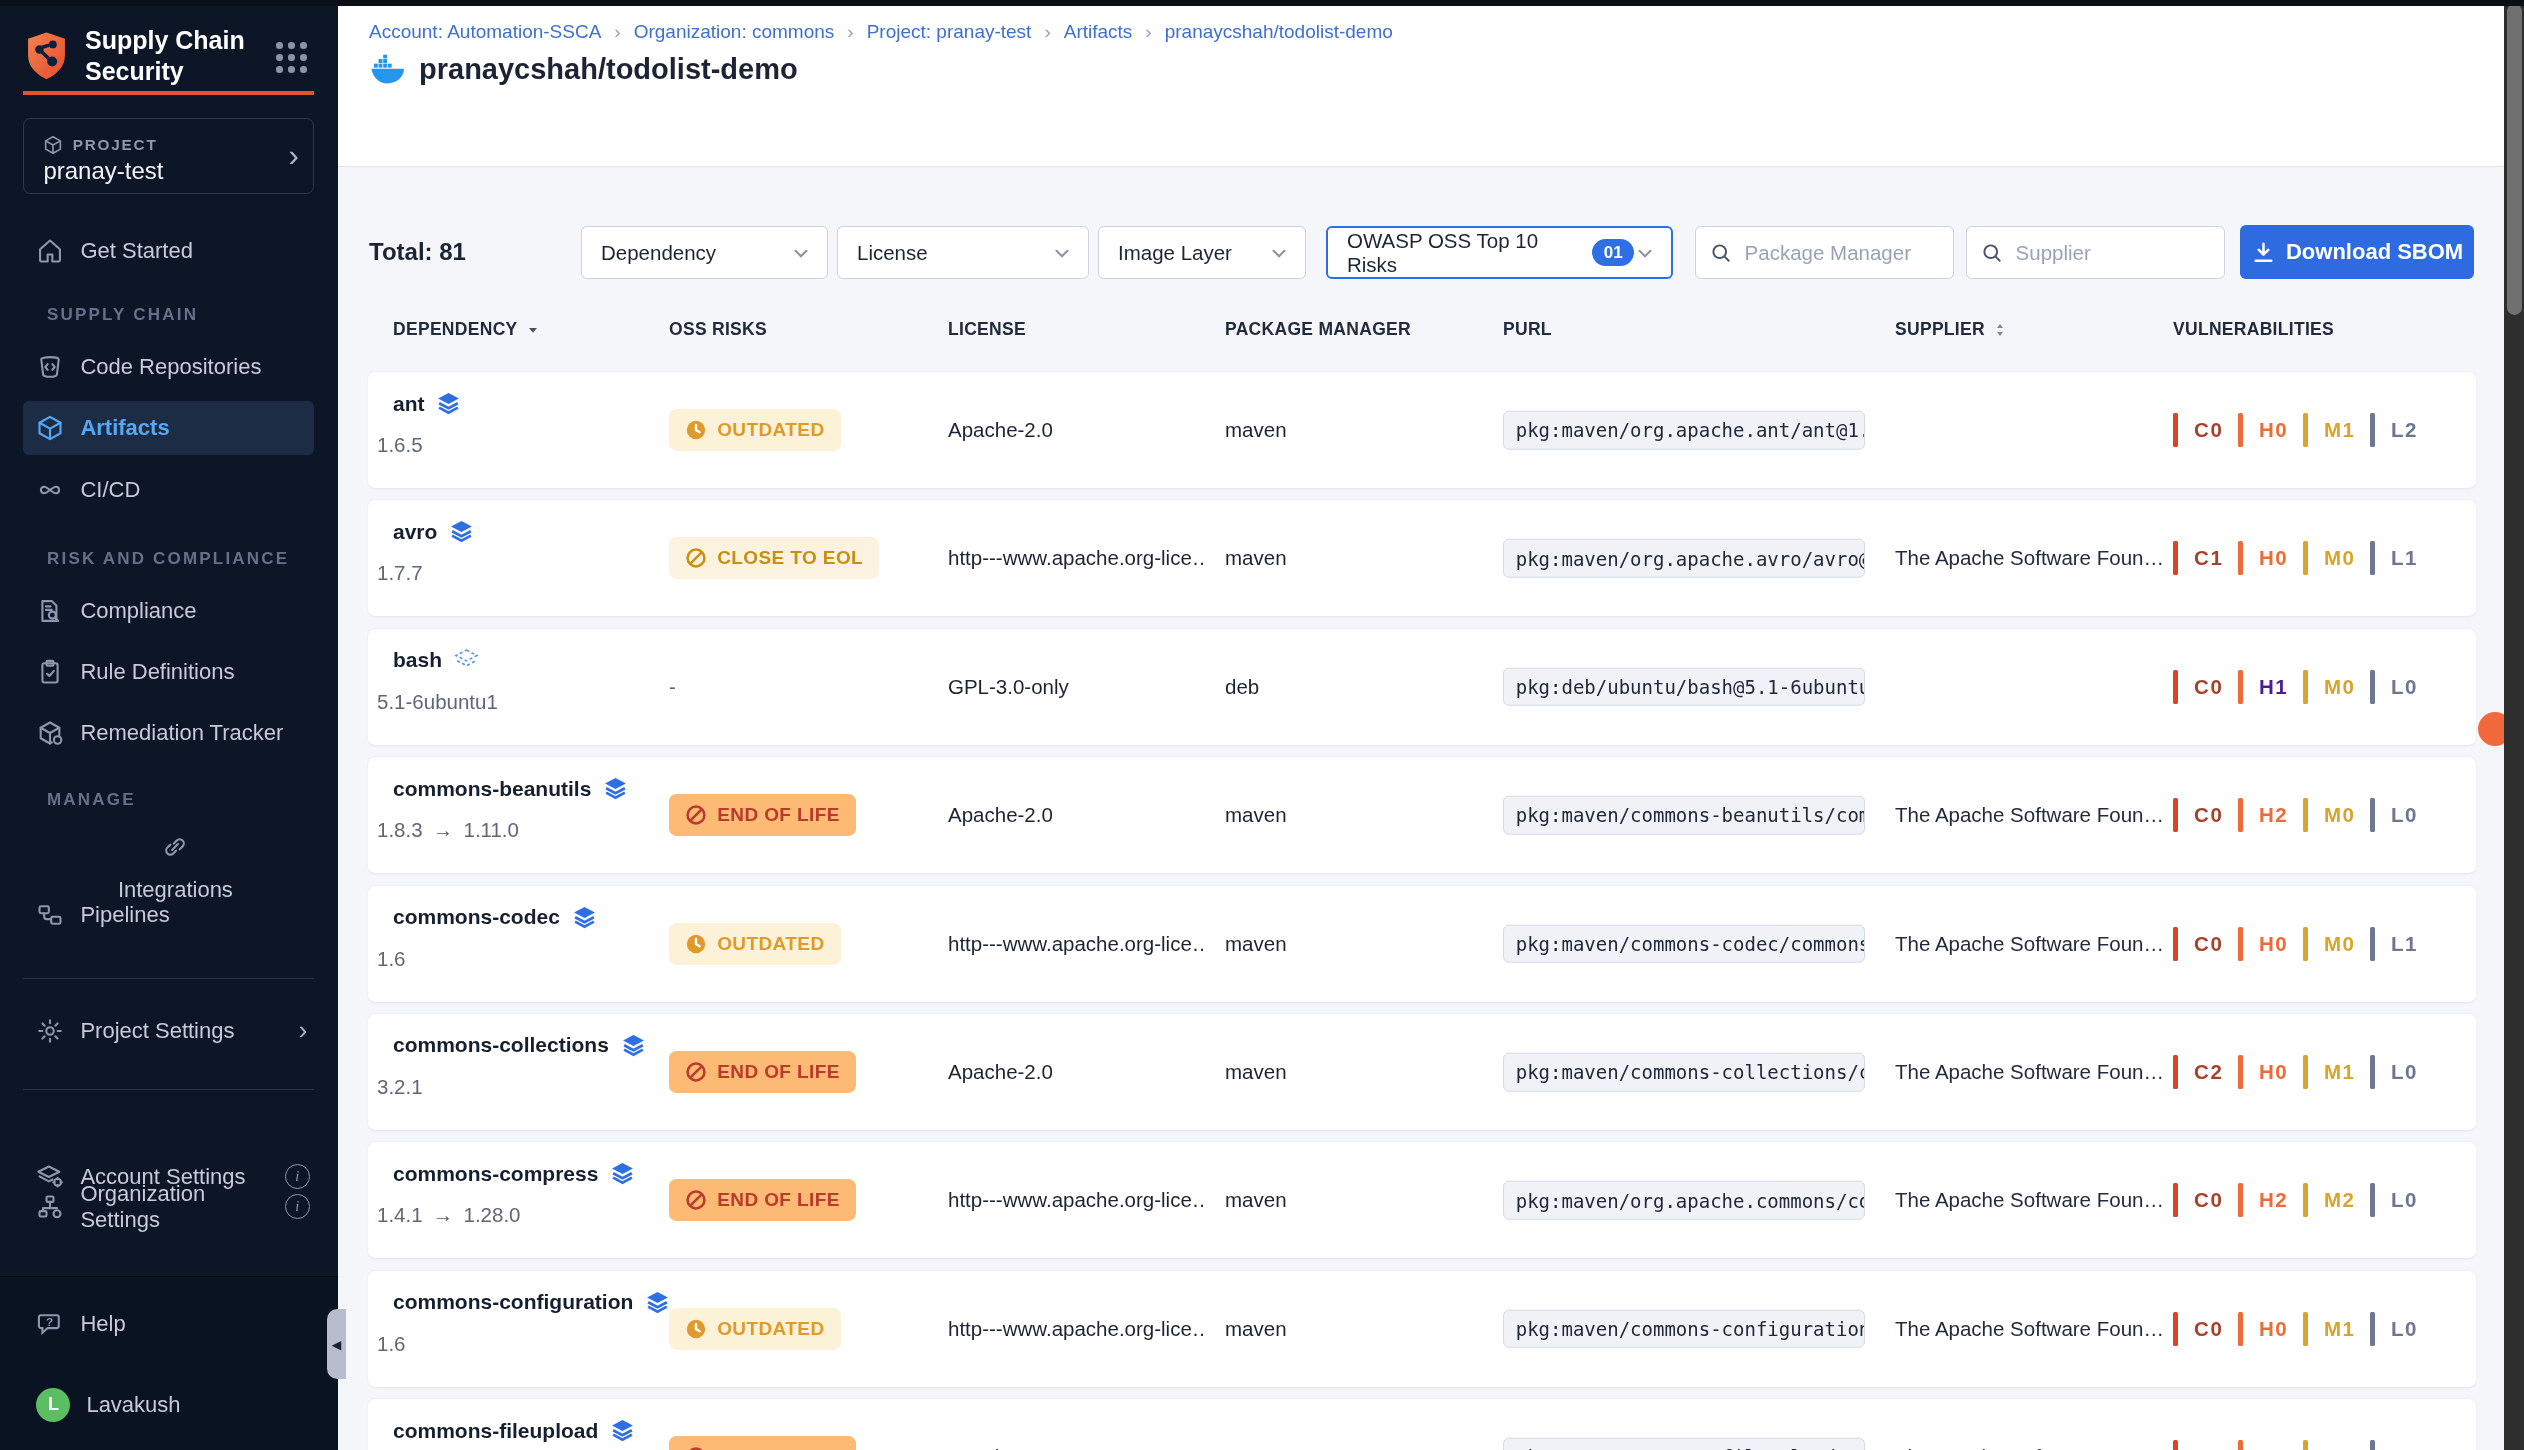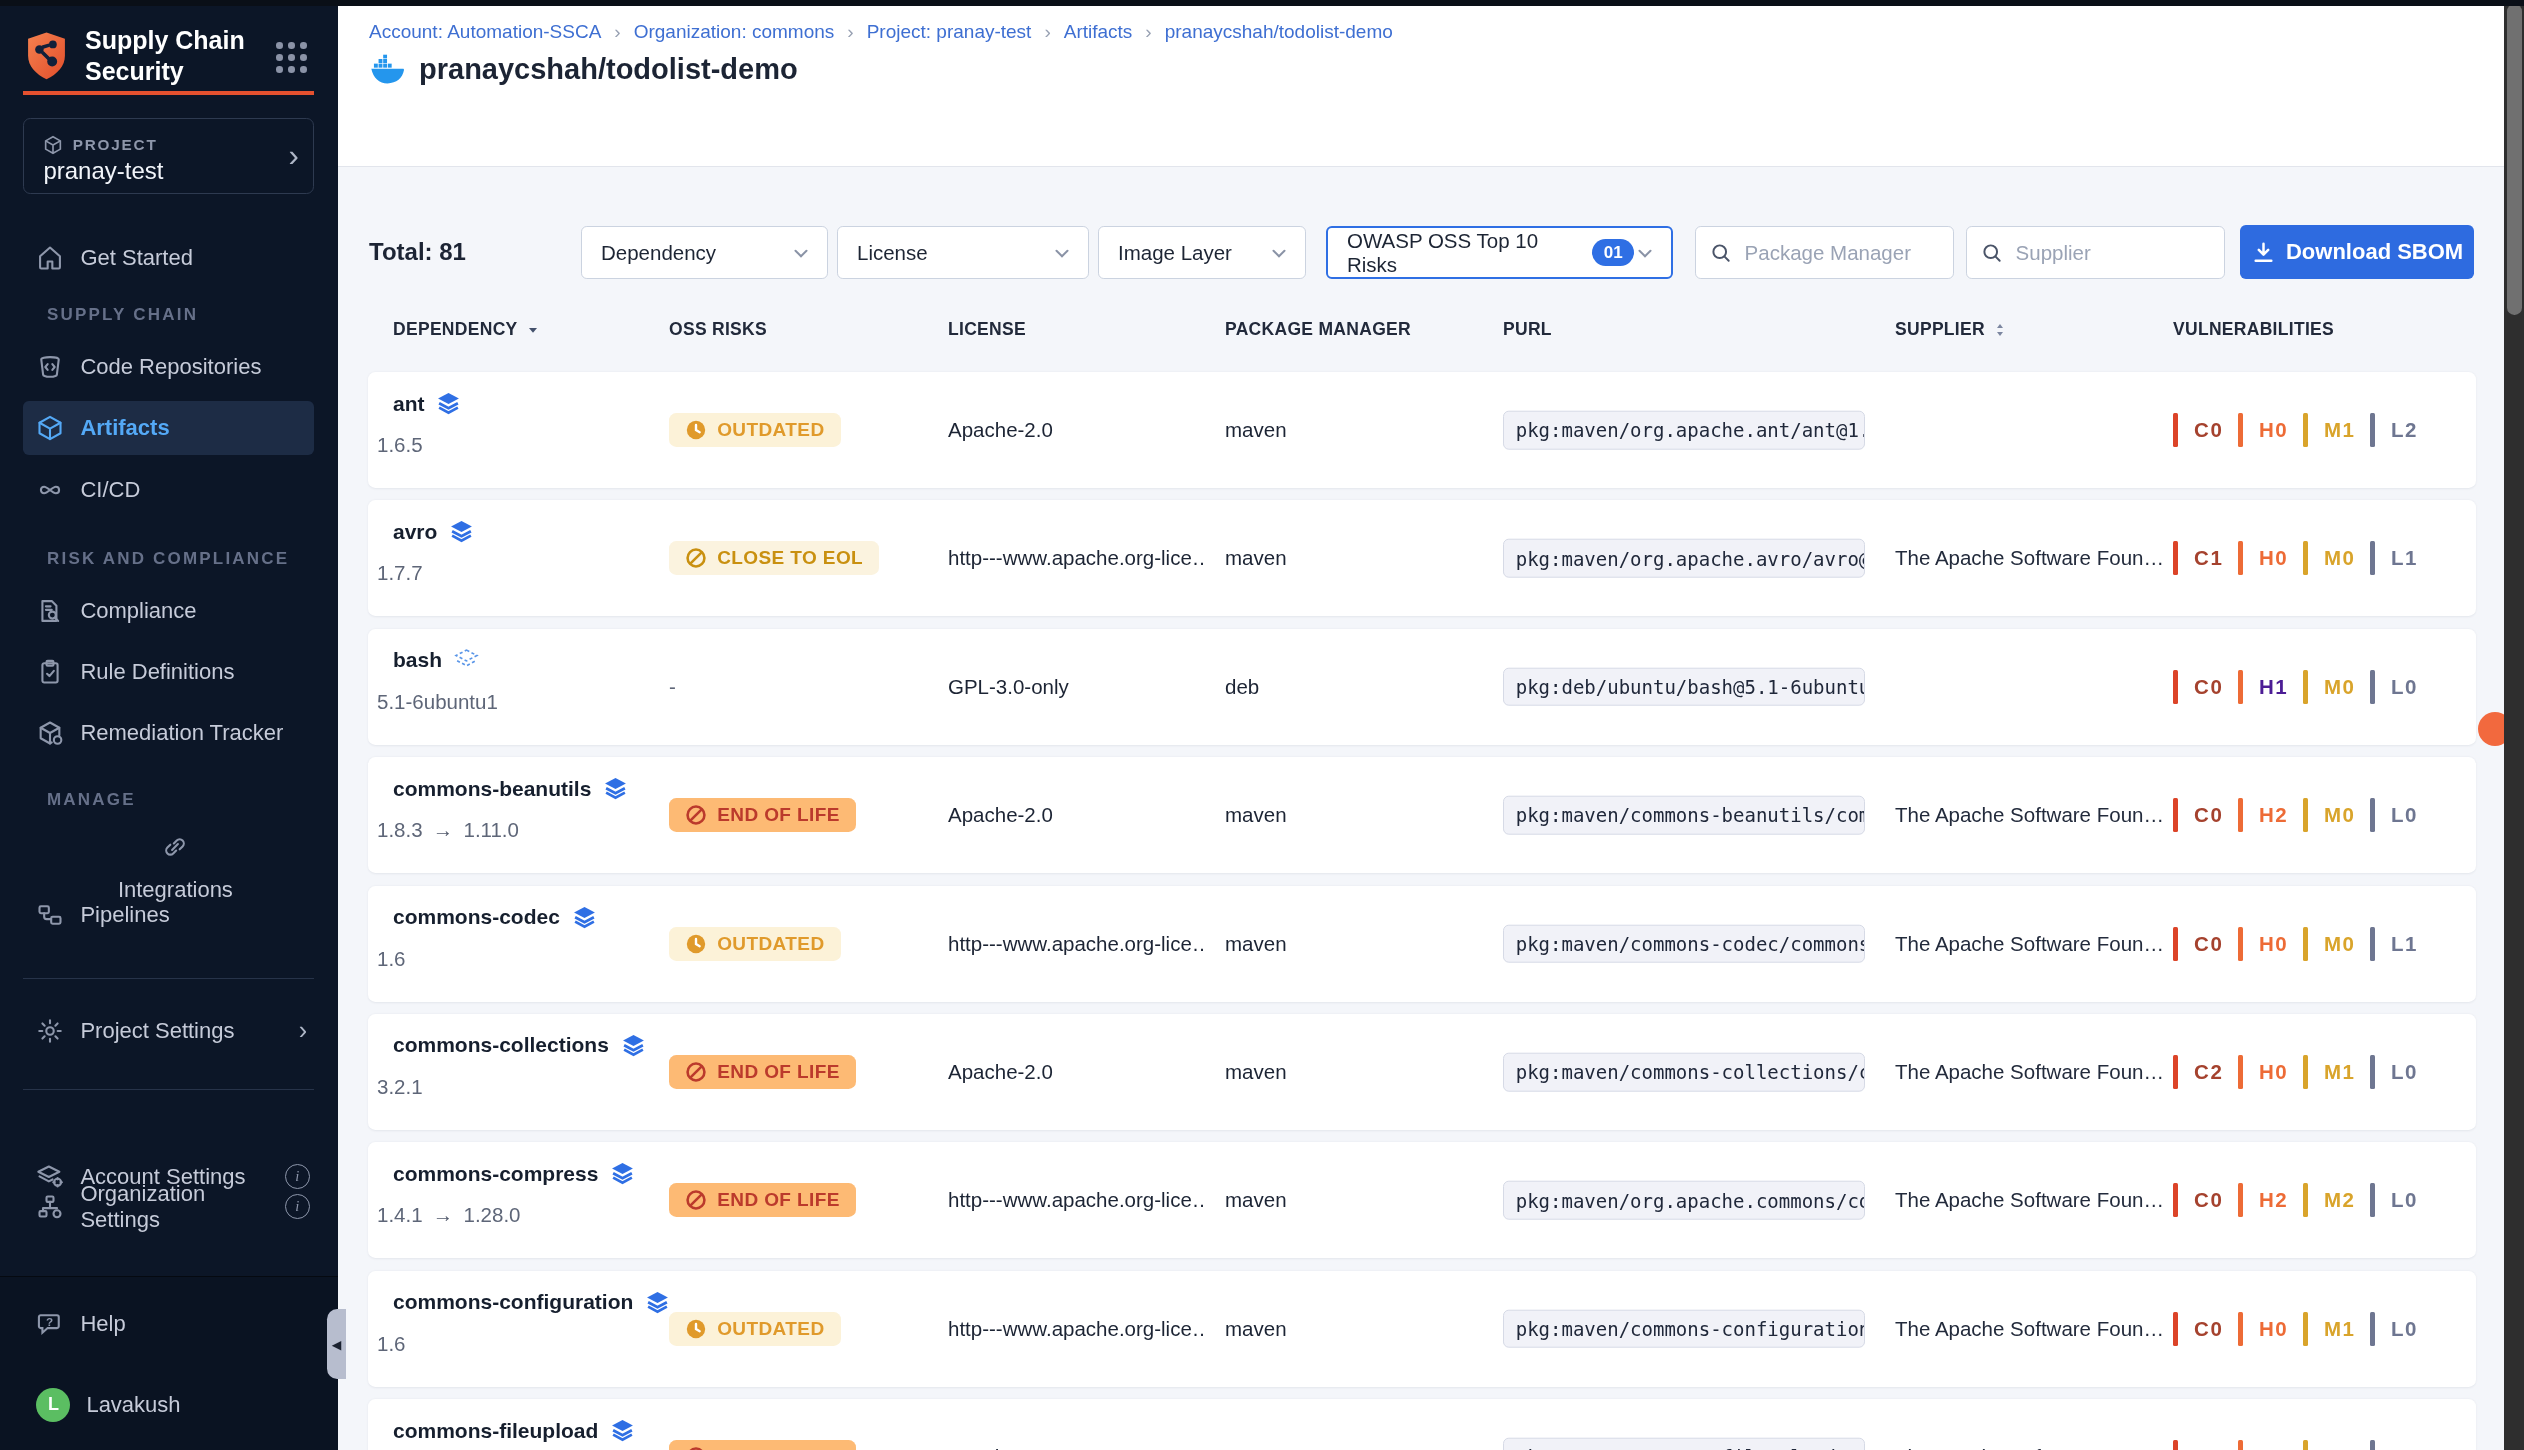--- a/index.html
+++ b/index.html
@@ -78,21 +78,21 @@
   .rows{position:absolute;left:30px;top:372px;width:2108px;display:flex;flex-direction:column;gap:12.4px;}
   .card{position:relative;height:116px;background:#fff;border-radius:7.3px;flex:none;
         box-shadow:0 0.7px 2.2px rgba(20,30,50,.07);}
   .c-name{position:absolute;left:25px;top:19px;display:flex;align-items:center;gap:11.7px;
           font-size:21px;font-weight:700;color:#161F2E;white-space:nowrap;}
   .c-ver{position:absolute;left:9px;top:61px;display:flex;gap:10.2px;
          font-size:20.5px;color:#5E6678;white-space:nowrap;}
   .up-arrow{color:#51596B;font-size:20.5px;}
   .cell{position:absolute;top:50%;transform:translateY(-50%);font-size:20.5px;color:#1C2434;white-space:nowrap;overflow:hidden;}
   .c-risk{left:301px;}
-  .pill{display:inline-flex;align-items:center;gap:10.2px;height:34px;padding:0 16px;border-radius:7.3px;
+  .pill{display:inline-flex;align-items:center;gap:10.2px;height:42px;padding:0 16px;border-radius:7.3px;
         font-size:19px;font-weight:700;letter-spacing:0.4px;white-space:nowrap;}
   .pill svg{flex:none;}
   .pill.outdated{background:#FCF2D8;color:#E09A2B;}
   .pill.close-to-eol{background:#FBF3DF;color:#C99010;}
   .pill.end-of-life{background:#fdba74;color:#BB3A2C;}
   .risk-none{color:#5E6678;}
   .c-lic{left:580px;max-width:256px;}
   .c-pm{left:857px;}
   .c-purl{left:1135px;max-width:362px;background:#F1F2F8;border:1.5px solid #D6DAE6;border-radius:5.8px;
           padding:7.3px 11.7px;font-family:"DejaVu Sans Mono",monospace;font-size:19px;color:#20283A;box-sizing:border-box;cursor:pointer;}
@@ -157,21 +157,21 @@
             <path d="M4 7.5l8 4.5 8-4.5M12 12v9"></path>
         </svg>
       </span>
       <span>PROJECT</span>
     </div>
     <div class="project-name">pranay-test</div>
     <div class="project-chevron">›</div>
   </div>
 
   <div id="nav-zone">
-      <div class="nav-item" style="top: 237px;">
+      <div class="nav-item" style="top: 230px;">
         <span class="ic">
           <svg viewBox="0 0 24 24" width="28" height="28" fill="none" stroke="currentColor" stroke-width="1.8" stroke-linecap="round" stroke-linejoin="round">
             <path d="M3.5 10.5 12 3l8.5 7.5V20a1 1 0 0 1-1 1h-5.5v-6h-4v6H4.5a1 1 0 0 1-1-1Z"></path>
           </svg>
         </span>
         <span class="lbl">Get Started</span>
       </div>
       <div class="nav-section" style="top: 305px;">SUPPLY CHAIN</div>
       <div class="nav-item" style="top: 346px;">
         <span class="ic">

